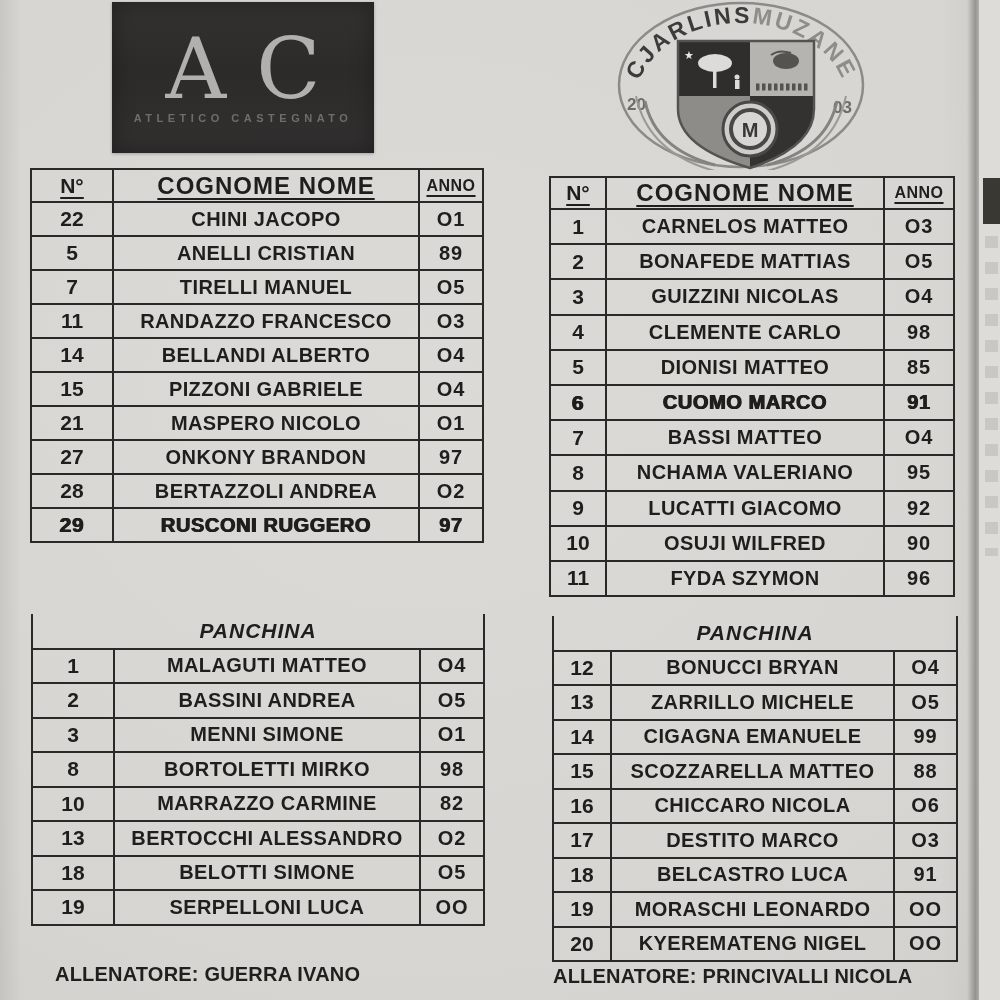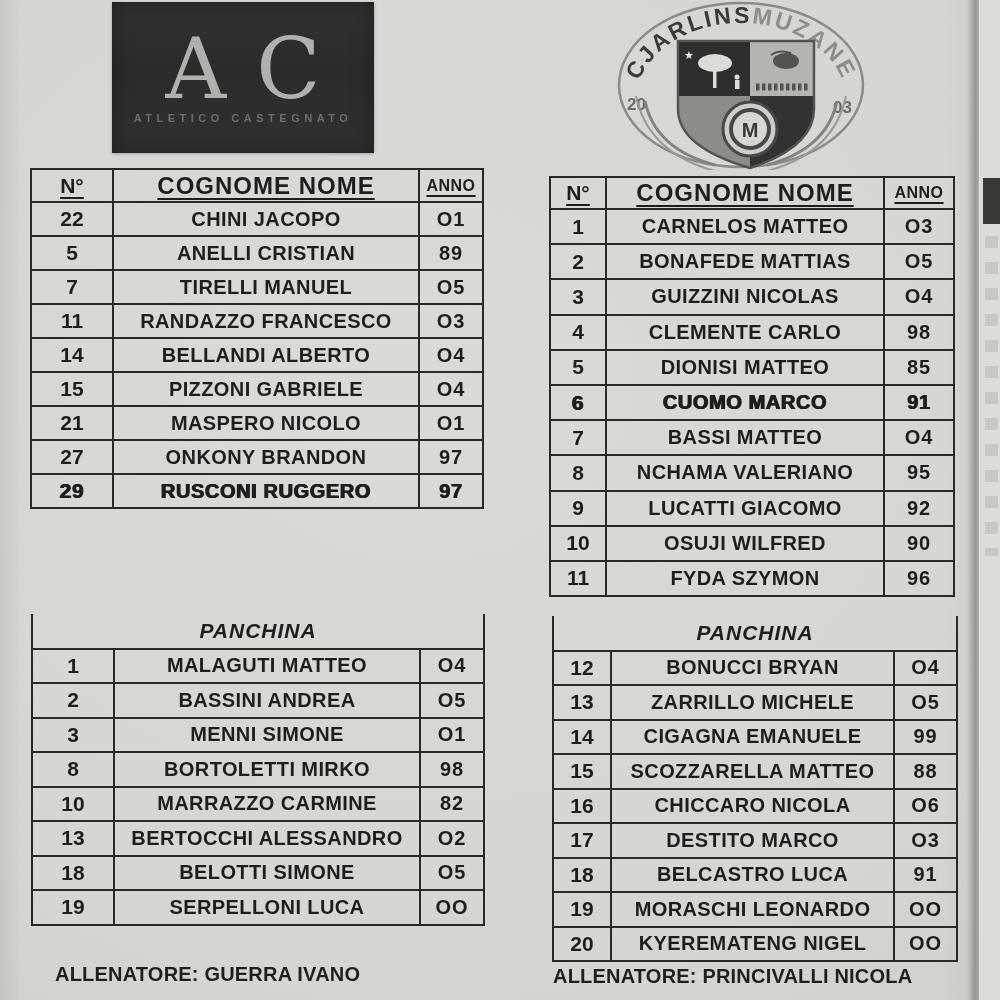--- a/index.html
+++ b/index.html
@@ -170,20 +170,25 @@
           <td class="year-cell">O1</td>
         </tr>
 
 
         <tr>
           <td class="num-cell">27</td>
           <td class="name-cell">ONKONY BRANDON</td>
           <td class="year-cell">97</td>
         </tr>
 
+        <tr>
+          <td class="num-cell">28</td>
+          <td class="name-cell">BERTAZZOLI ANDREA</td>
+          <td class="year-cell">O2</td>
+        </tr>
 
         <tr class="bold-row">
           <td class="num-cell">29</td>
           <td class="name-cell">RUSCONI RUGGERO</td>
           <td class="year-cell">97</td>
         </tr>
       </tbody>
   </table>
 
   <table class="roster" id="left-bench" style="left:31px;top:614px;width:452px;">

